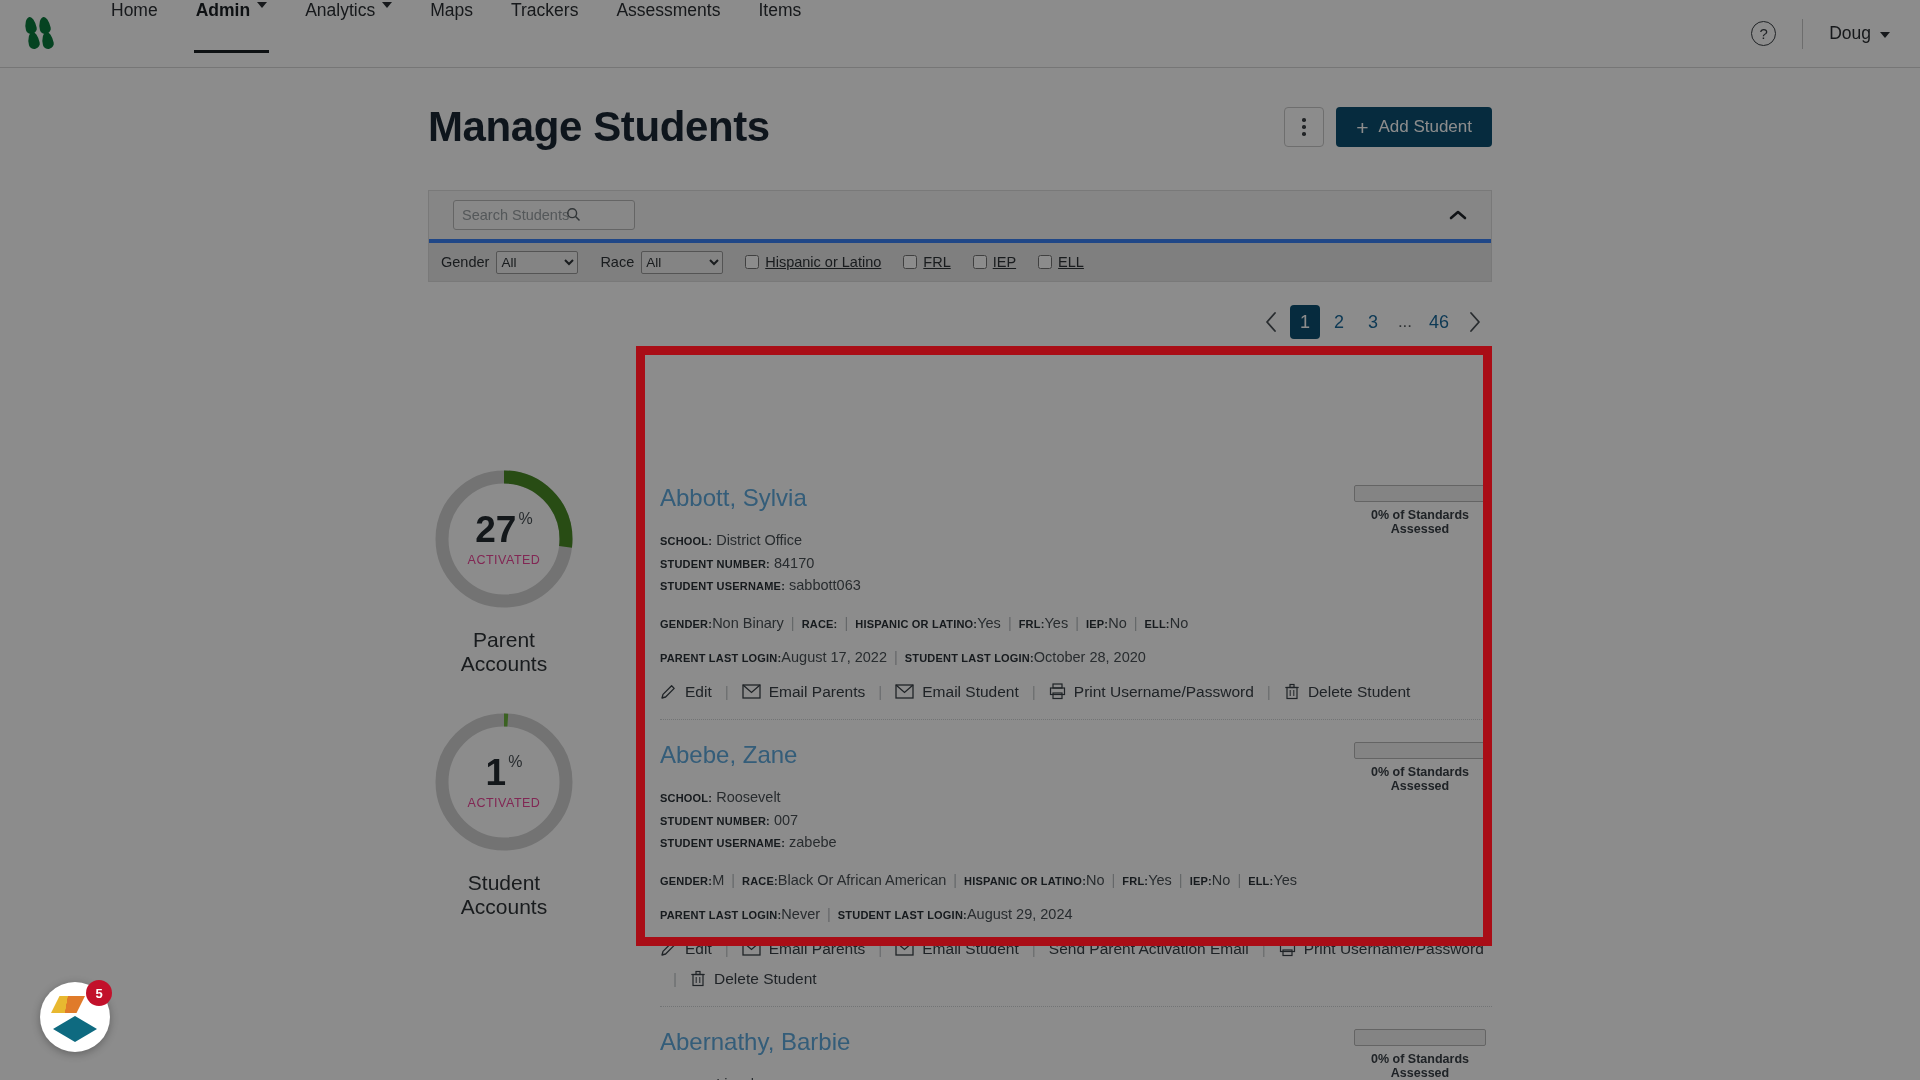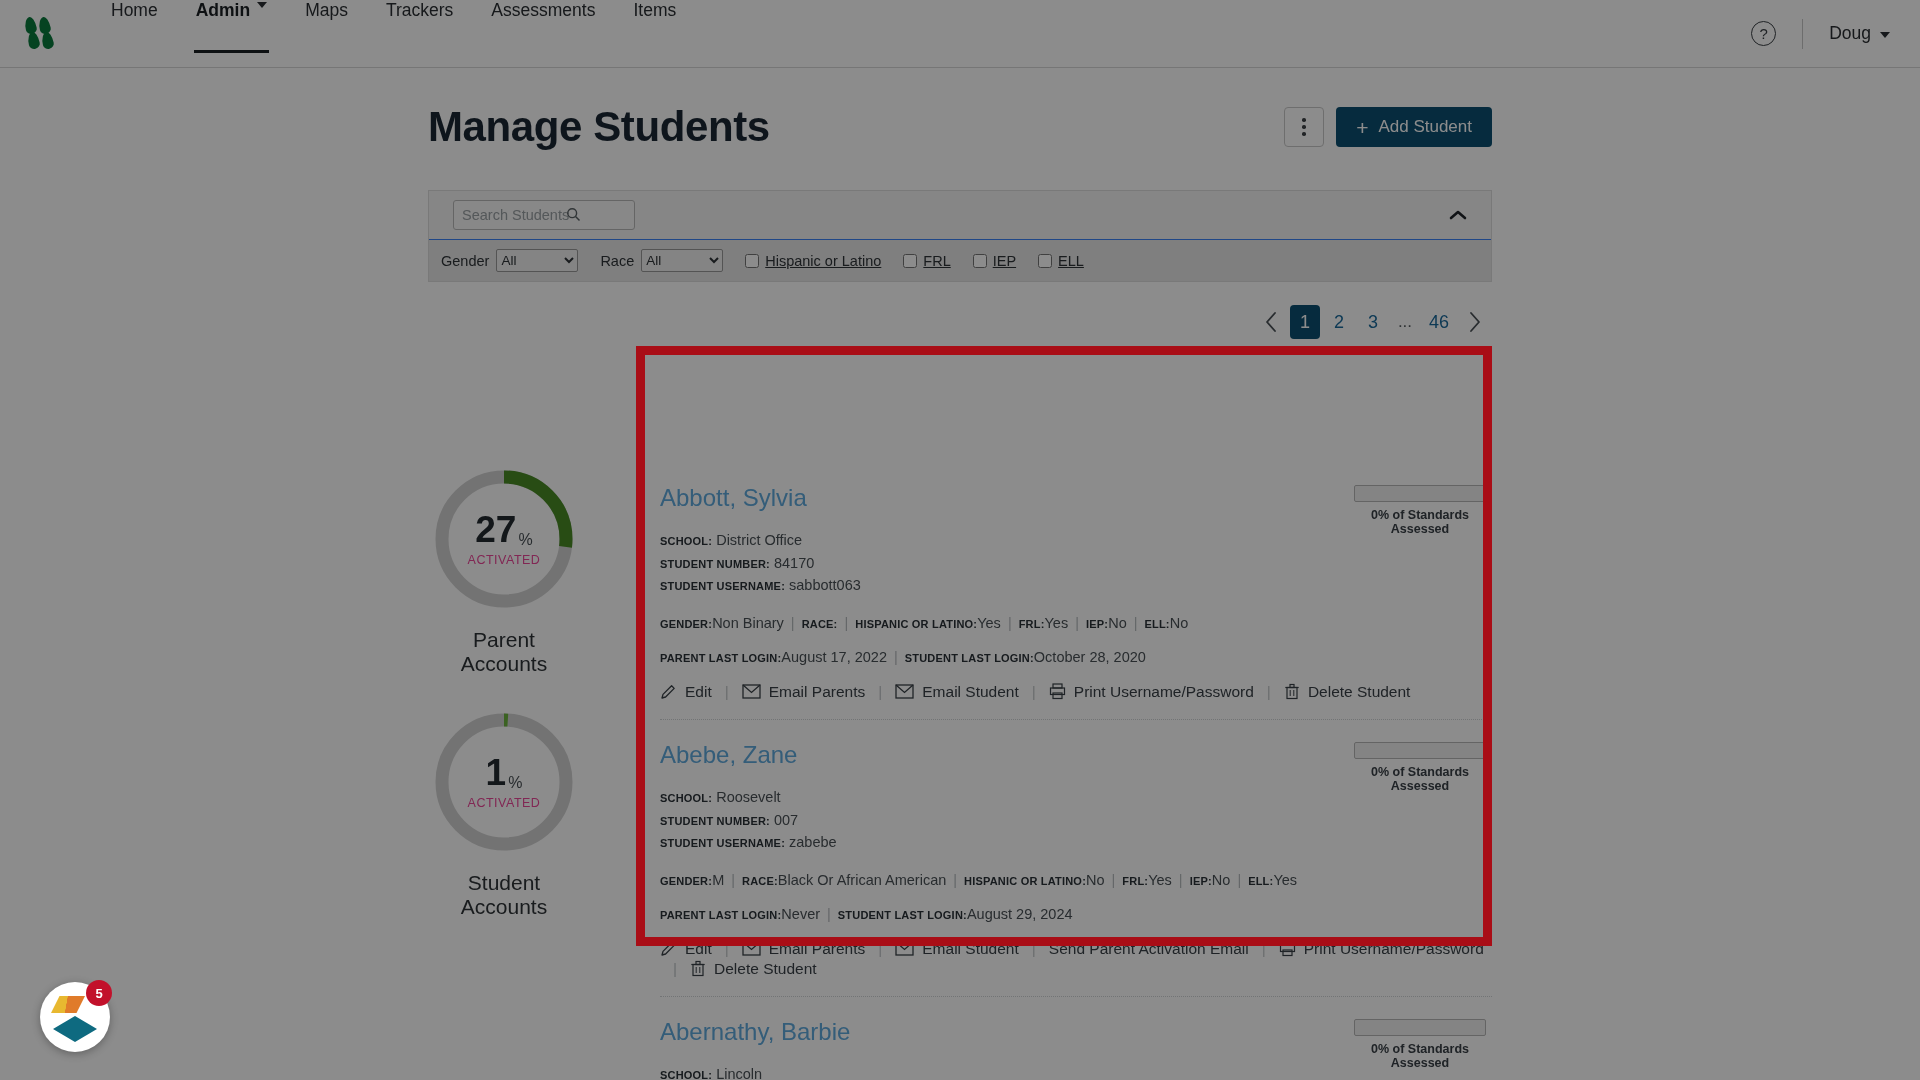--- a/index.html
+++ b/index.html
@@ -215,21 +215,21 @@
   #collapse-chevron {
     margin-left: auto;
     width: 26px; height: 26px;
     display: flex; align-items: center; justify-content: center;
     cursor: pointer;
     margin-right: 8px;
   }
   #filter-row {
     height: 42px;
     background: #e7e7e7;
-    border-top: 1px solid #3b82f6;
+    border-top: 4px solid #3b82f6;
     display: flex;
     align-items: center;
     padding-left: 12px;
     gap: 0;
     font-size: 14.5px;
     color: #2f3438;
   }
   .filter-group { display: flex; align-items: center; gap: 7px; margin-right: 22px; }
   .filter-group select {
     height: 23px;
@@ -303,21 +303,21 @@
     inset: 0;
     display: flex; flex-direction: column;
     align-items: center; justify-content: center;
   }
   .donut-value {
     font-size: 37px;
     font-weight: bold;
     color: #232a30;
     line-height: 1;
     display: flex;
-    align-items: flex-end;
+    align-items: flex-start;
   }
   .donut-pct { font-size: 16px; font-weight: normal; color: #4a5156; margin-left: 2px; }
   .donut-sub {
     font-size: 12.5px;
     letter-spacing: 0.5px;
     color: #ec4899;
     margin-top: 5px;
   }
   .donut-label {
     margin-top: 13px;
@@ -351,21 +351,21 @@
   .login-row { margin-top: 18px; font-size: 14.5px; color: #4a5156; }
   .login-row .sep { color: #b6bbbe; padding: 0 7px; }
 
   .actions-row {
     margin-top: 18px;
     display: flex;
     flex-wrap: wrap;
     align-items: center;
     font-size: 15.5px;
     color: #3a4147;
-    row-gap: 2px;
+    row-gap: 12px;
   }
   .action-link {
     display: inline-flex;
     align-items: center;
     gap: 8px;
     cursor: pointer;
     white-space: nowrap;
   }
   .action-sep { color: #c3c7ca; padding: 0 13px; }
 
@@ -457,20 +457,24 @@
     <span class="leaf l3"></span>
     <span class="leaf l4"></span>
   </div>
 
   <div id="nav-items">
       <div class="nav-item">
         <span>Home</span>
       </div>
       <div class="nav-item active">
         <span>Admin</span>
+        <span class="caret-down"></span>
+      </div>
+      <div class="nav-item">
+        <span>Analytics</span>
         <span class="caret-down"></span>
       </div>
       <div class="nav-item">
         <span>Maps</span>
       </div>
       <div class="nav-item">
         <span>Trackers</span>
       </div>
       <div class="nav-item">
         <span>Assessments</span>

